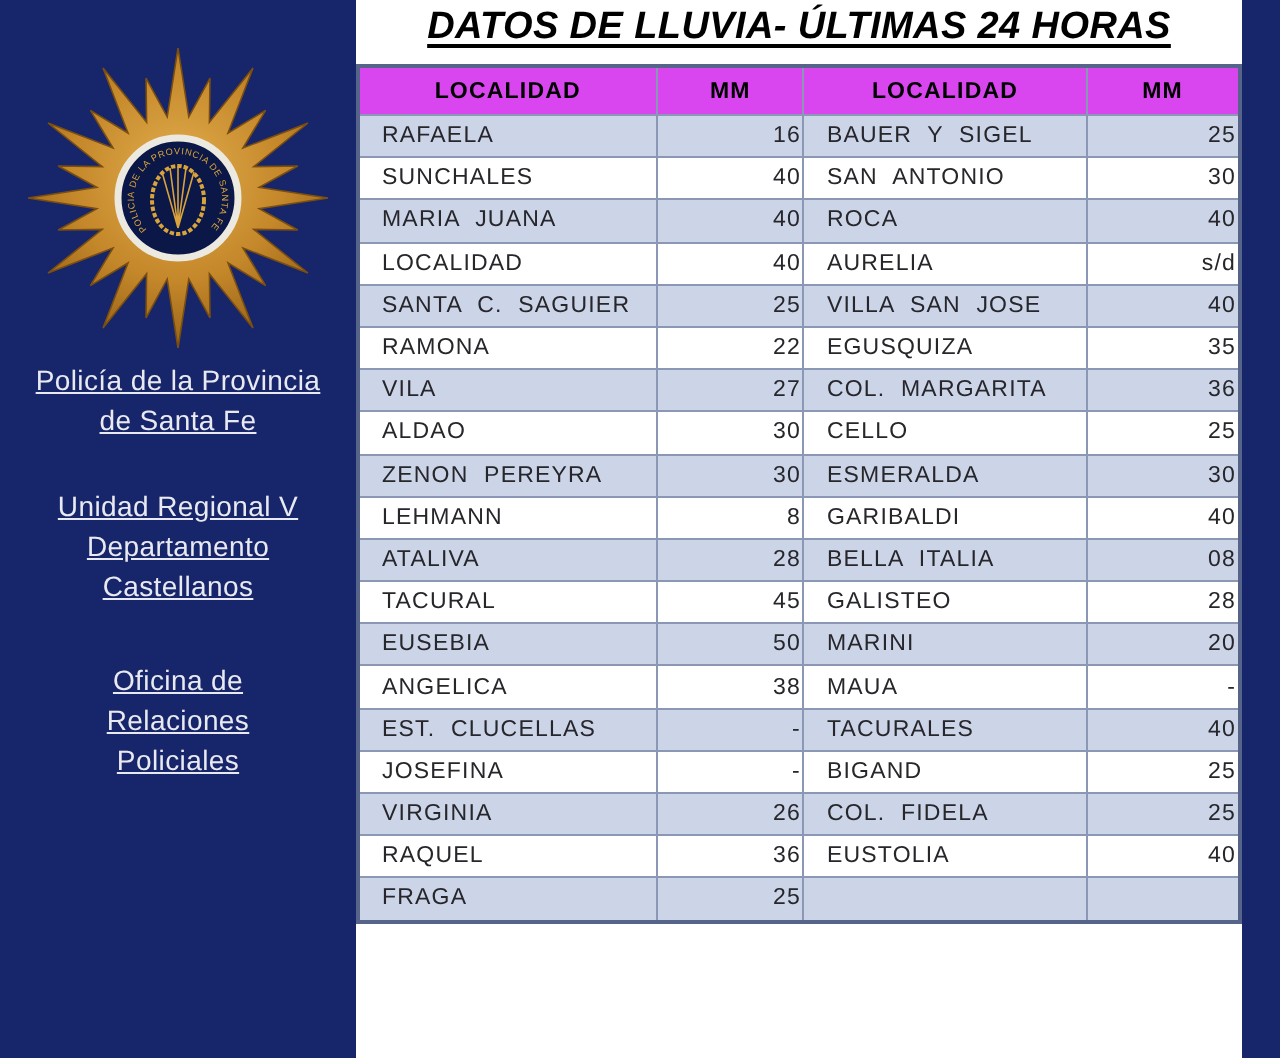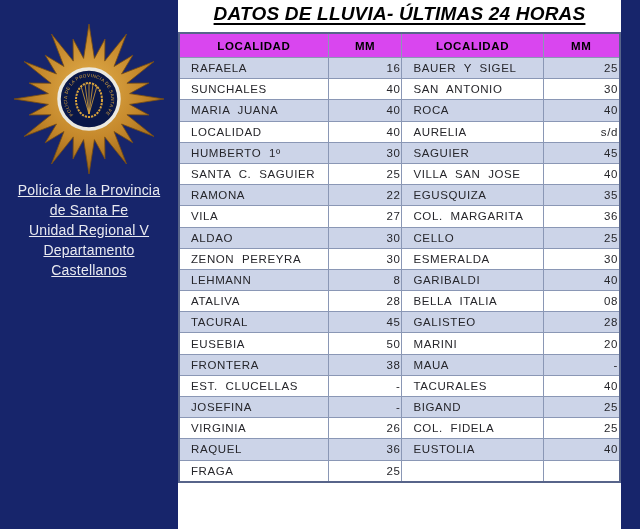--- a/index.html
+++ b/index.html
@@ -18,21 +18,21 @@
     text-align:center;
   }
   .emblem{margin-top:24px;height:150px;display:flex;justify-content:center;}
   .sb-block{
     white-space:pre-line;
     font-size:14px;line-height:1.42;
     letter-spacing:.2px;
     text-decoration:underline;
   }
   .sb-block.b0{margin-top:7px;}
-  .sb-block.b1{}
+  .sb-block.b1{margin-top:23px;}
   .sb-block.b2{margin-top:28px;}
 
   
   .content{flex:1;min-width:0;background:#fff;}
   .title{
     margin:3px 0 0 0;
     text-align:center;
     font-size:19px;font-weight:700;font-style:italic;
     color:var(--title-text,#000);
     text-decoration:underline;
@@ -95,20 +95,23 @@
         <g stroke="#d9a33c" stroke-width="0.8" fill="none">
           <path d="M75,90 L67,62 M75,90 L71,60 M75,90 L75,59 M75,90 L79,60 M75,90 L83,62"></path>
         </g>
       </svg>
     </div>
     <div class="sb-block b0">Policía de la Provincia
 de Santa Fe</div>
     <div class="sb-block b1">Unidad Regional V
 Departamento
 Castellanos</div>
+    <div class="sb-block b2">Oficina de
+Relaciones
+Policiales</div>
   </aside>
 
   <main class="content">
     <h1 class="title">DATOS DE LLUVIA- ÚLTIMAS 24 HORAS</h1>
     <table class="rain">
       <thead>
           <tr id="head-row">
             <th class="c0">LOCALIDAD</th>
             <th class="c1">MM</th>
             <th class="c2">LOCALIDAD</th>
@@ -134,26 +137,20 @@
             <td class="c2">ROCA</td>
             <td class="c3">40</td>
           </tr>
           <tr>
             <td class="c0">LOCALIDAD</td>
             <td class="c1">40</td>
             <td class="c2">AURELIA</td>
             <td class="c3">s/d</td>
           </tr>
           <tr>
-            <td class="c0">HUMBERTO 1º</td>
-            <td class="c1">30</td>
-            <td class="c2">SAGUIER</td>
-            <td class="c3">45</td>
-          </tr>
-          <tr>
             <td class="c0">SANTA C. SAGUIER</td>
             <td class="c1">25</td>
             <td class="c2">VILLA SAN JOSE</td>
             <td class="c3">40</td>
           </tr>
           <tr>
             <td class="c0">RAMONA</td>
             <td class="c1">22</td>
             <td class="c2">EGUSQUIZA</td>
             <td class="c3">35</td>
@@ -194,21 +191,21 @@
             <td class="c2">GALISTEO</td>
             <td class="c3">28</td>
           </tr>
           <tr>
             <td class="c0">EUSEBIA</td>
             <td class="c1">50</td>
             <td class="c2">MARINI</td>
             <td class="c3">20</td>
           </tr>
           <tr>
-            <td class="c0">FRONTERA</td>
+            <td class="c0">ANGELICA</td>
             <td class="c1">38</td>
             <td class="c2">MAUA</td>
             <td class="c3">-</td>
           </tr>
           <tr>
             <td class="c0">EST. CLUCELLAS</td>
             <td class="c1">-</td>
             <td class="c2">TACURALES</td>
             <td class="c3">40</td>
           </tr>

